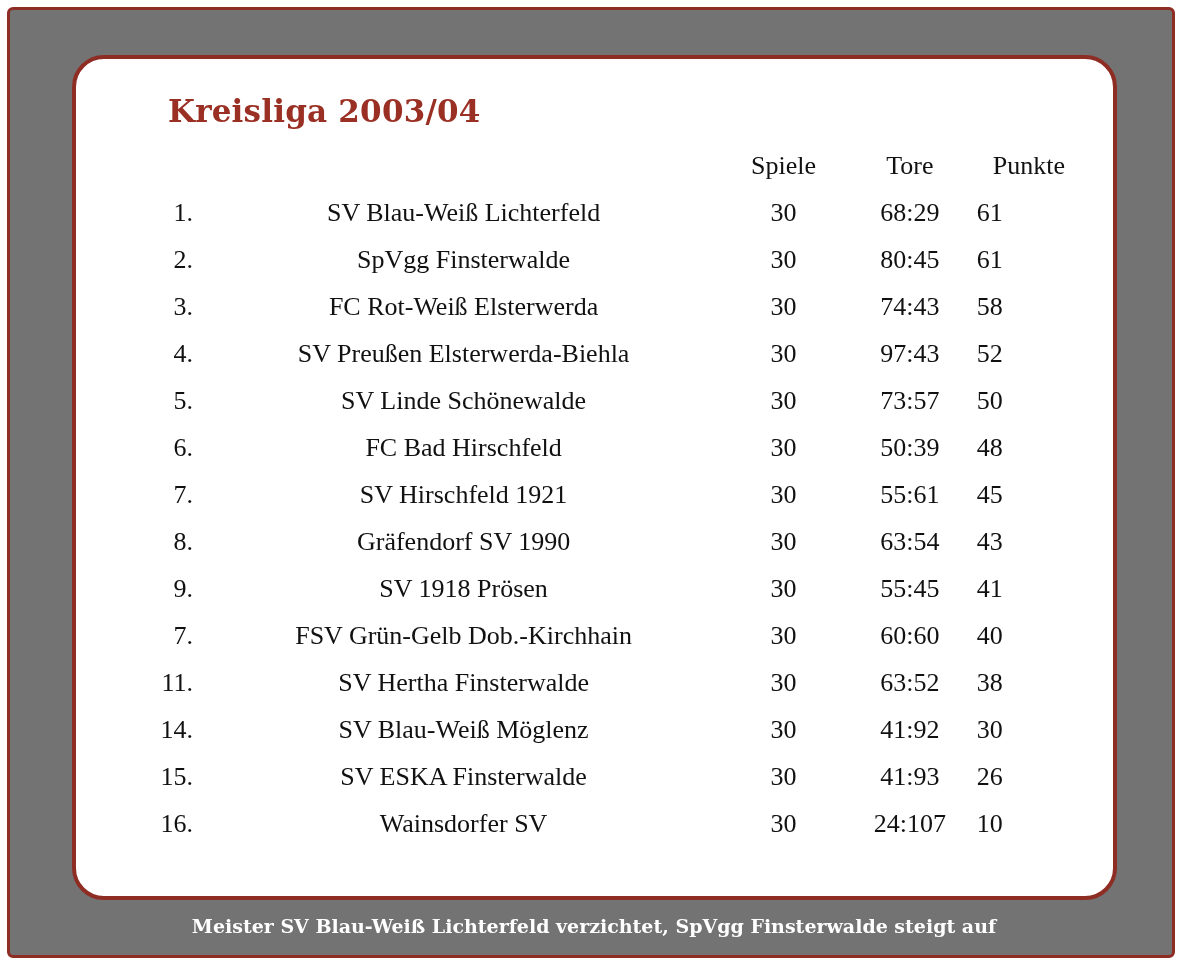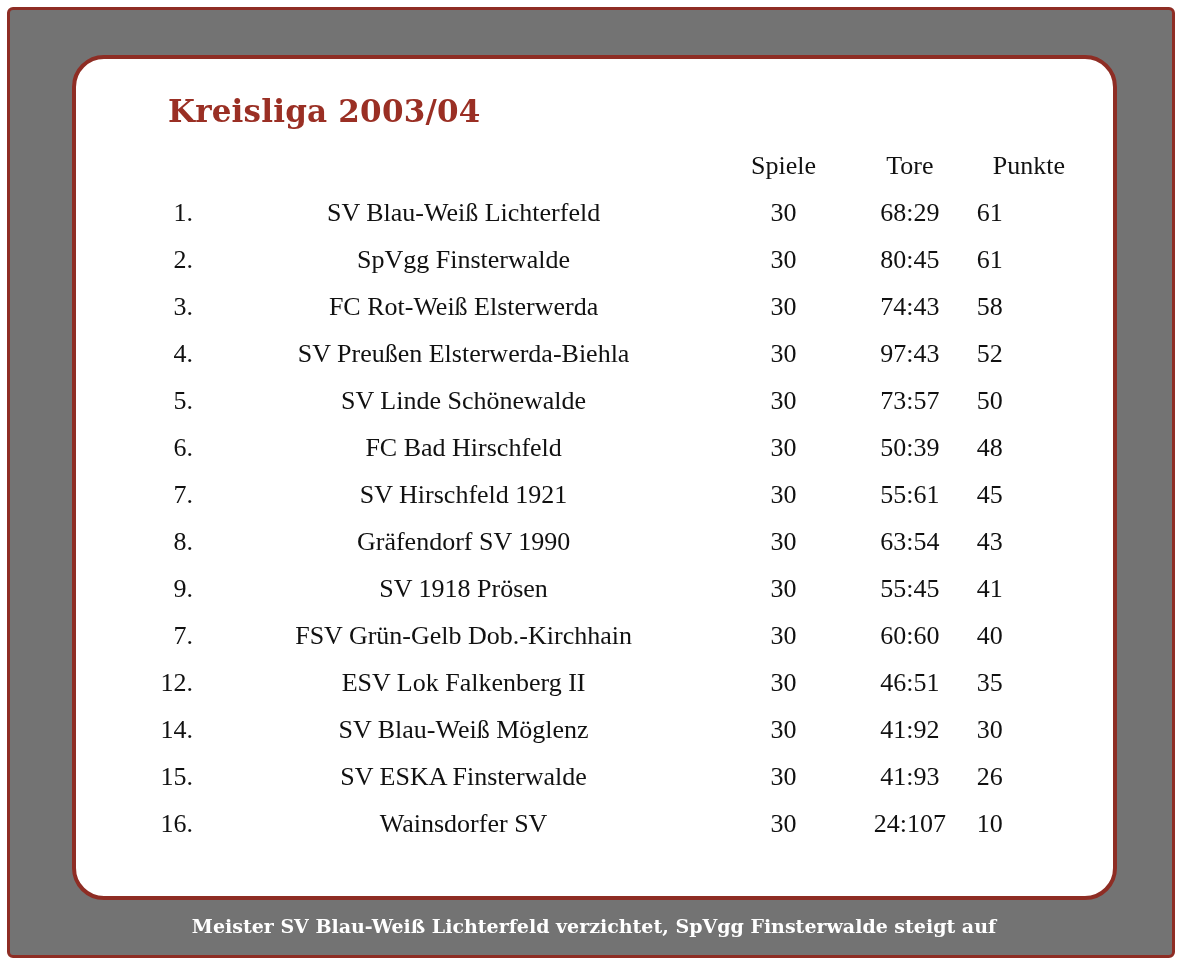--- a/index.html
+++ b/index.html
@@ -189,25 +189,25 @@
           <td class="col-points">41</td>
         </tr>
         <tr>
           <td class="col-rank">7.</td>
           <td class="col-team">FSV Grün-Gelb Dob.-Kirchhain</td>
           <td class="col-games">30</td>
           <td class="col-goals">60:60</td>
           <td class="col-points">40</td>
         </tr>
         <tr>
-          <td class="col-rank">12.</td>
-          <td class="col-team">ESV Lok Falkenberg II</td>
-          <td class="col-games">30</td>
-          <td class="col-goals">46:51</td>
-          <td class="col-points">35</td>
+          <td class="col-rank">11.</td>
+          <td class="col-team">SV Hertha Finsterwalde</td>
+          <td class="col-games">30</td>
+          <td class="col-goals">63:52</td>
+          <td class="col-points">38</td>
         </tr>
         <tr>
           <td class="col-rank">14.</td>
           <td class="col-team">SV Blau-Weiß Möglenz</td>
           <td class="col-games">30</td>
           <td class="col-goals">41:92</td>
           <td class="col-points">30</td>
         </tr>
         <tr>
           <td class="col-rank">15.</td>

